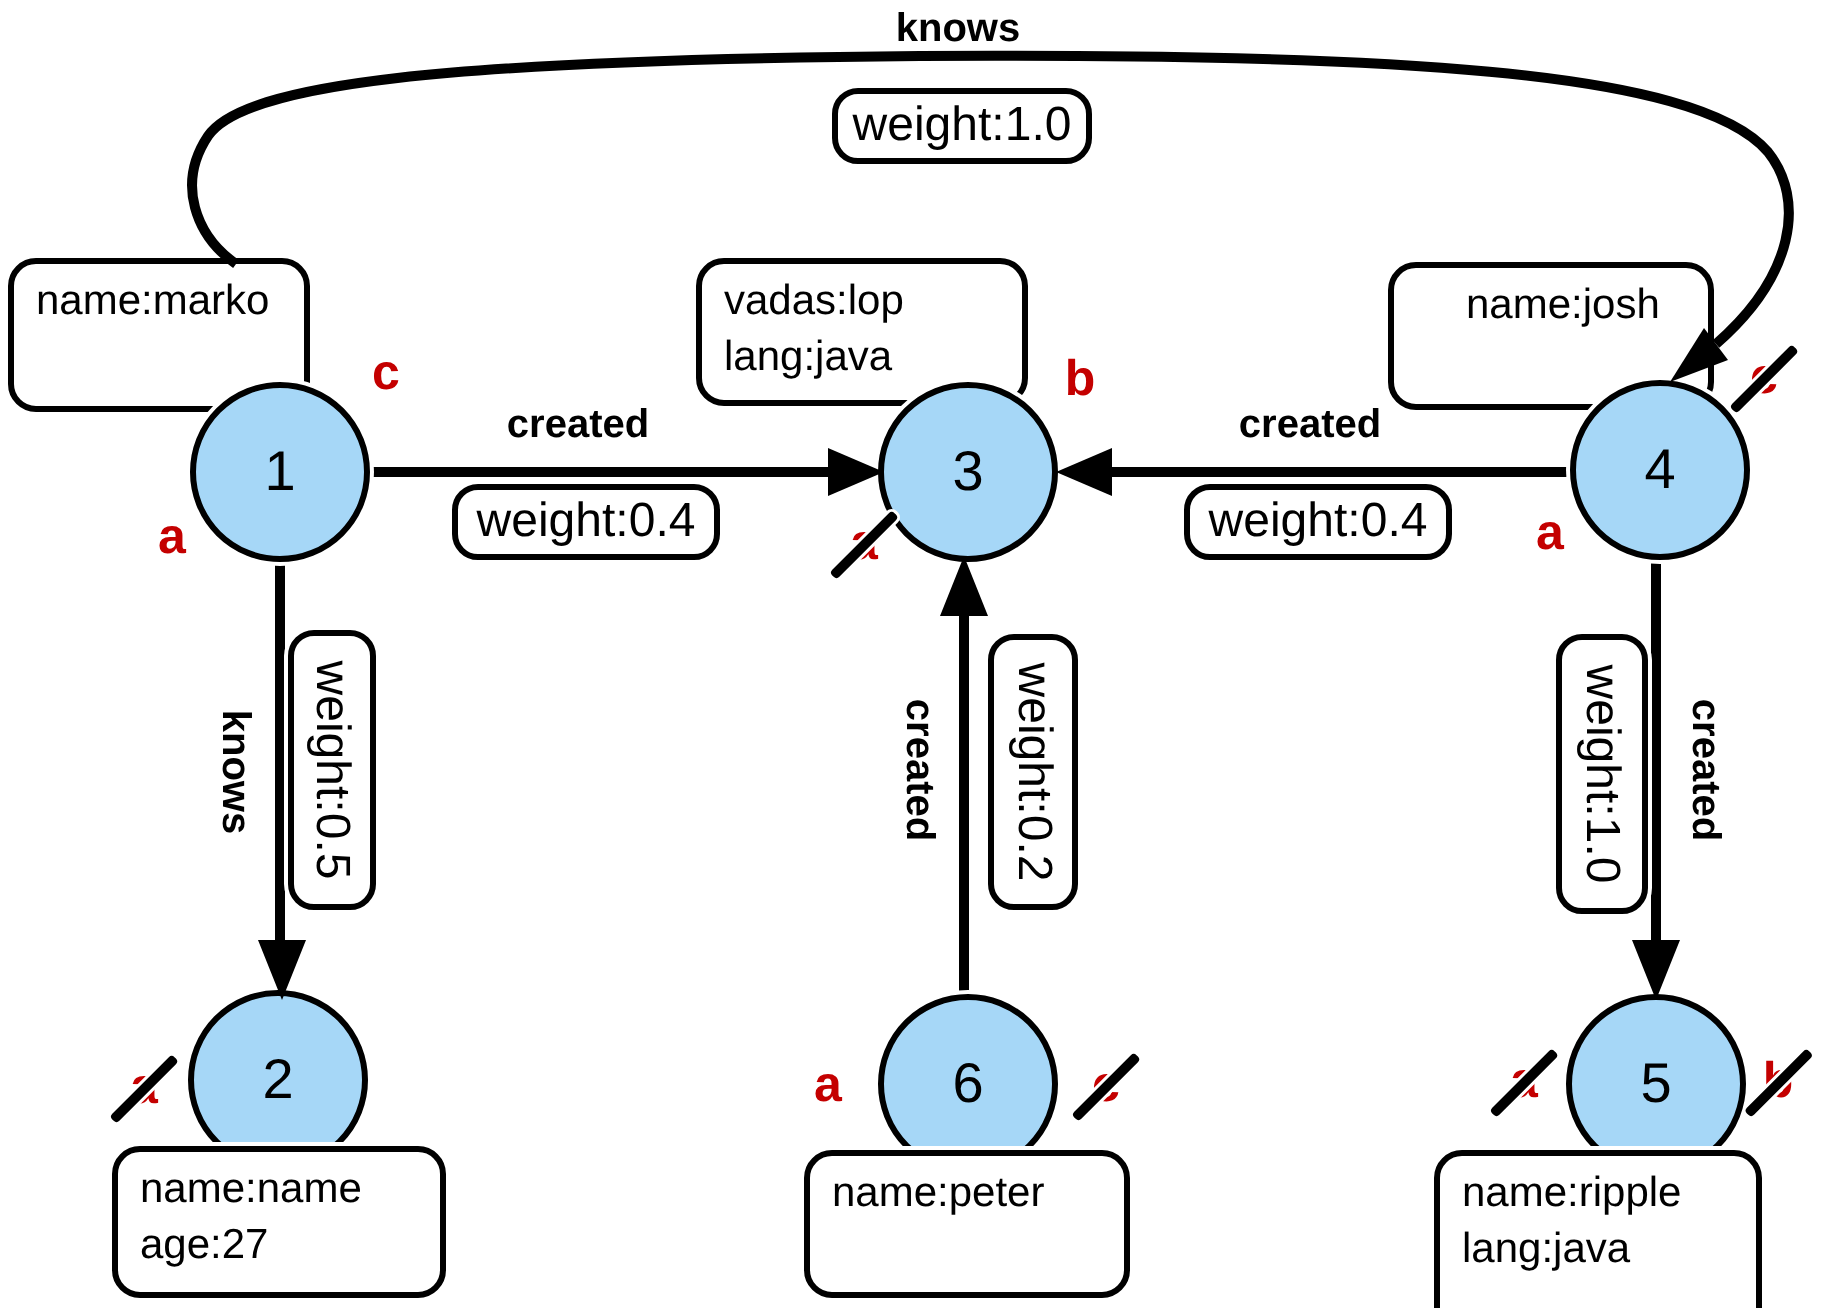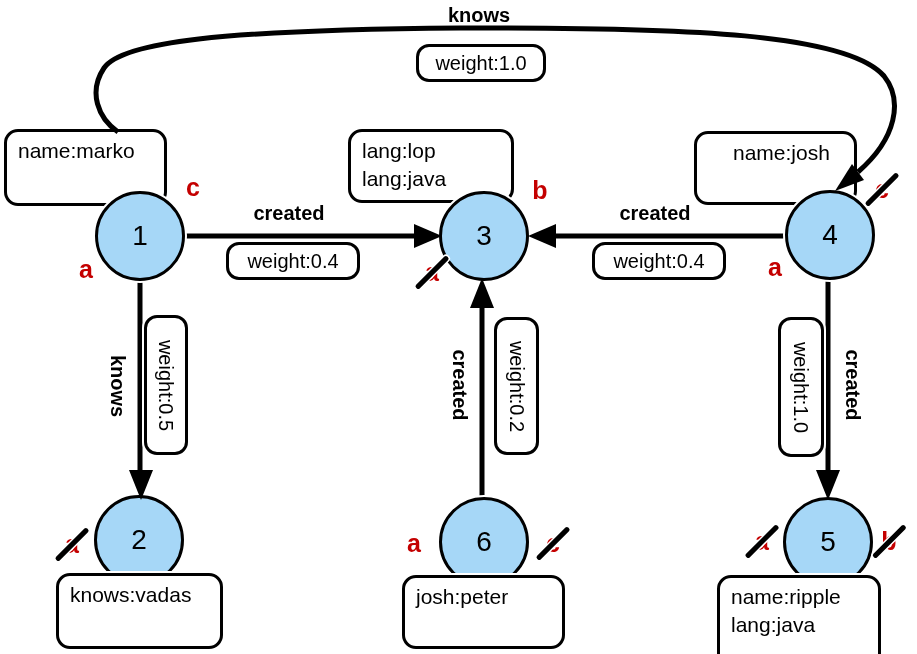--- a/index.html
+++ b/index.html
@@ -21,21 +21,21 @@
 
   .node {
     position:absolute; width:90px; height:90px; box-sizing:border-box;
     border:3.5px solid #000; border-radius:50%; background:#a6d7f7;
     display:flex; align-items:center; justify-content:center;
     font-size:28px; z-index:2; box-shadow:0 0 0 2px #fff;
   }
 
   .pill {
     position:absolute; background:#fff; border:3px solid #000; border-radius:13px;
-    display:flex; align-items:center; justify-content:center; font-size:20px;
+    display:flex; align-items:center; justify-content:center; font-size:24px;
     z-index:3; box-sizing:border-box; box-shadow:0 0 0 2px #fff;
   }
   .pill.topmost { z-index:5; }
   .pill .vert { transform:rotate(90deg); white-space:nowrap; }
 
   .edge-label {
     position:absolute; font-weight:bold; font-size:20px; z-index:3;
     transform:translate(-50%,-50%); white-space:nowrap;
     text-shadow:-2px -2px 0 #fff, 2px -2px 0 #fff, -2px 2px 0 #fff, 2px 2px 0 #fff,
                  0 -2px 0 #fff, 0 2px 0 #fff, -2px 0 0 #fff, 2px 0 0 #fff;
@@ -59,25 +59,25 @@
 <div class="canvas">
 
   <svg class="svg-layer" width="917" height="654">
     <line x1="186" y1="236" x2="432" y2="236" stroke="#000" stroke-width="5"></line>
     <line x1="784" y1="236" x2="540" y2="236" stroke="#000" stroke-width="5"></line>
     <line x1="140" y1="281" x2="140" y2="480" stroke="#000" stroke-width="5"></line>
     <line x1="482" y1="497" x2="482" y2="300" stroke="#000" stroke-width="5"></line>
     <line x1="828" y1="281" x2="828" y2="480" stroke="#000" stroke-width="5"></line>
   </svg>
 
-  <div class="propbox under" style="left:4px; top:129px; width:163px; height:77px;">
+  <div class="propbox under" style="left:4px; top:129px; width:151px; height:77px;">
     <span>name:marko</span>
   </div>
   <div class="propbox under" style="left:348px; top:129px; width:166px; height:74px;">
-    <span>lang:lop</span>
+    <span>vadas:lop</span>
     <span>lang:java</span>
   </div>
   <div class="propbox under" style="left:694px; top:131px; width:163px; height:74px;padding-left:36px;">
     <span>name:josh</span>
   </div>
 
   <div class="node" style="left:95px;  top:191px;">
       <span>1</span>
     </div>
   <div class="node" style="left:439px; top:191px;">
@@ -90,24 +90,25 @@
       <span>2</span>
     </div>
   <div class="node" style="left:439px; top:497px;">
       <span>6</span>
     </div>
   <div class="node" style="left:783px; top:497px;">
       <span>5</span>
     </div>
 
   <div class="propbox over" style="left:56px; top:573px; width:167px; height:76px;">
-    <span>knows:vadas</span>
+    <span>name:name</span>
+    <span>age:27</span>
   </div>
   <div class="propbox over" style="left:402px; top:575px; width:163px; height:74px;">
-    <span>josh:peter</span>
+    <span>name:peter</span>
   </div>
   <div class="propbox over" style="left:717px; top:575px; width:164px; height:96px;">
     <span>name:ripple</span>
     <span>lang:java</span>
   </div>
 
   <div class="pill topmost" style="left:416px; top:44px; width:130px; height:38px;">
     <span>weight:1.0</span>
   </div>
   <div class="pill" style="left:226px; top:242px; width:134px; height:38px;">

